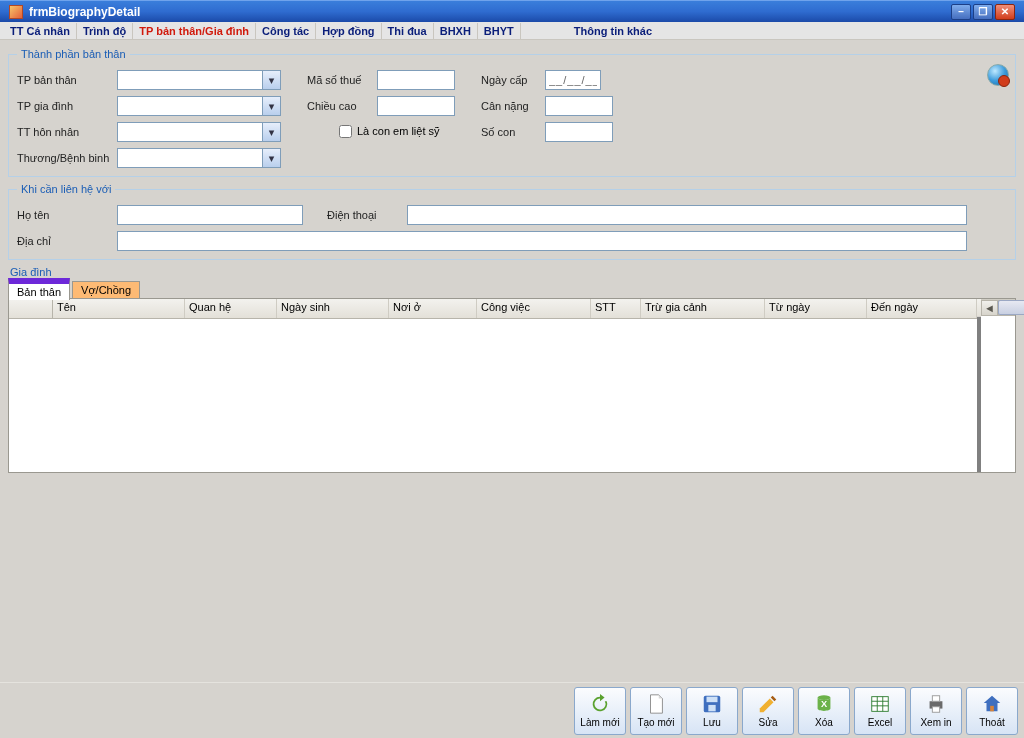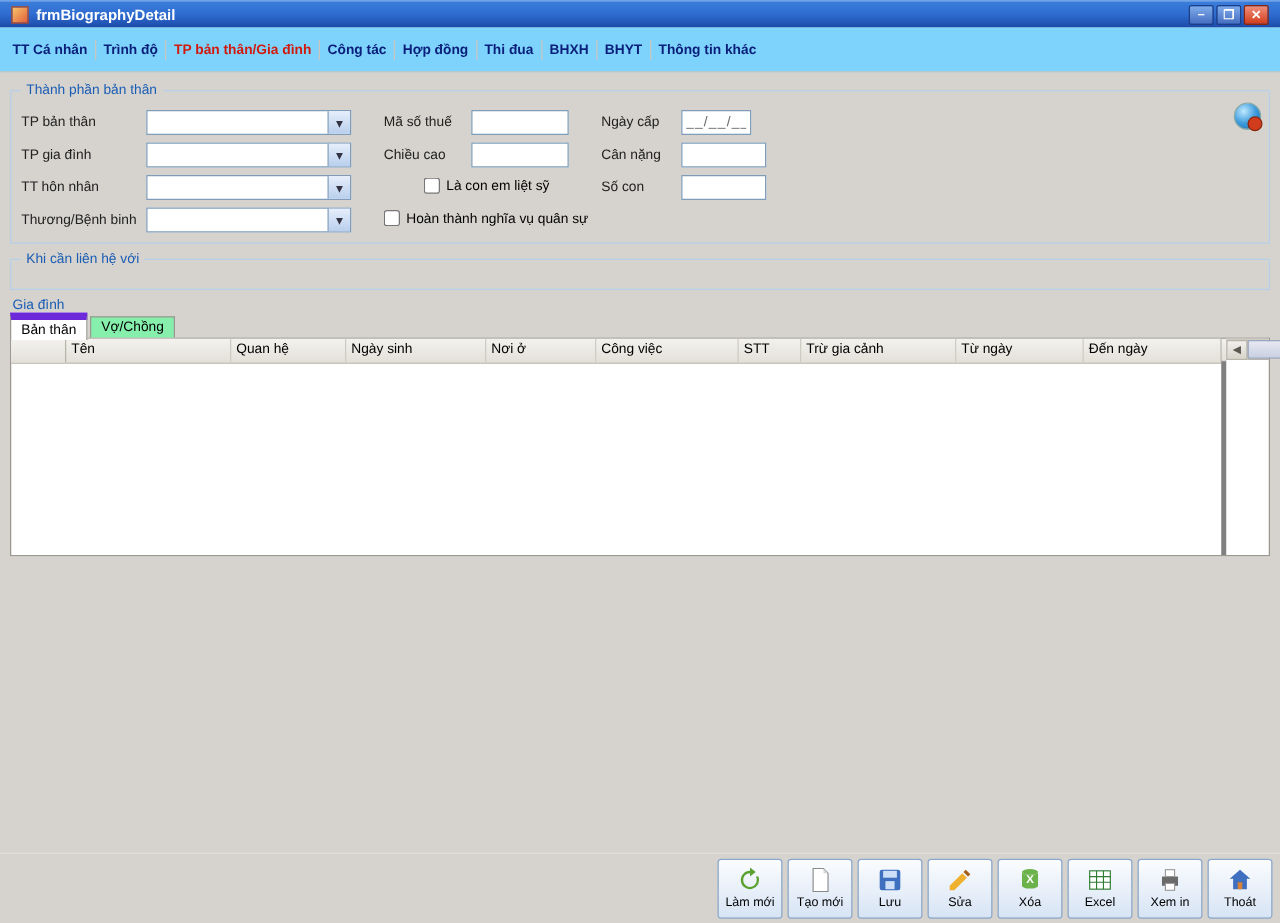--- a/index.html
+++ b/index.html
@@ -40,37 +40,37 @@
   color: #fff;
   font-size: 10px;
   display: flex; align-items: center; justify-content: center;
   cursor: pointer;
 }
 .titlebar .win-btn.close {
   background: linear-gradient(to bottom,#f08f7a,#d13d1c);
   border-color: #8a2510;
 }
 .menubar {
-  height: 36px;
-  background: #7dd3fc;
+  height: 18px;
+  background: #e5e5e5;
   border-bottom: 1px solid #c9c6bf;
   display: flex;
   align-items: center;
   padding: 0 4px;
 }
 .menubar .menu-item {
   padding: 2px 6px;
   color: #0a1e7a;
   font-weight: bold;
   font-size: 11px;
   cursor: pointer;
   border-right: 1px solid #c9c6bf;
 }
 .menubar .menu-item.active { color: #d11a0c; }
-.menubar .menu-item:last-child { border-right: none; }
+.menubar .menu-item:last-child { border-right: none; margin-left: 47px; }
 
 .content {
   flex: 1;
   padding: 8px;
   background: #d6d3ce;
   position: relative;
   overflow: hidden;
 }
 fieldset.group {
   border: 1px solid #b5d0e8;
@@ -135,21 +135,21 @@
   margin: 4px 0 0 2px;
 }
 .tabs-strip {
   display:flex;
   align-items: flex-end;
   height: 20px;
 }
 .tab {
   border:1px solid #9a9890;
   border-bottom:none;
-  background:#86efac;
+  background:#fdba74;
   padding: 2px 8px;
   font-size:11px;
   margin-right:2px;
   cursor:pointer;
 }
 .tab.active{
   background:#fff;
   border-top:6px solid #6d28d9;
   position:relative; top:2px;margin-top:14px;
 }
@@ -324,31 +324,35 @@
       <span></span>
       <span class="lbl">Số con</span>
       <input type="text" class="w65" value="" style="">
 
       <span class="lbl">Thương/Bệnh binh</span>
       <div class="combo">
         <span></span>
         <div class="combo-btn">▾</div>
       </div>
       <span></span>
-      <div style="grid-column: span 5;">
-        <label class="chk">
-          <input type="checkbox" style="">
-          <span>Hoàn thành nghĩa vụ quân sự</span>
-        </label>
-      </div>
     </div>
   </fieldset>
 
   <fieldset class="group">
     <legend>Khi cần liên hệ với</legend>
+    <div class="form-grid-b">
+      <span class="lbl">Họ tên</span>
+      <input type="text" style="width: 186px;" value="">
+      <span></span>
+      <span class="lbl">Điện thoại</span>
+      <input type="text" style="width: 100%;" value="">
+
+      <span class="lbl">Địa chỉ</span>
+      <input type="text" style="grid-column: 2 / span 4; width: 100%;" value="">
+    </div>
   </fieldset>
 
   <div class="gia-dinh-label">Gia đình</div>
 
   <div class="tabs-strip">
     <div class="tab active">Bản thân</div>
     <div class="tab">Vợ/Chồng</div>
   </div>
 
   <div class="grid-wrap">

